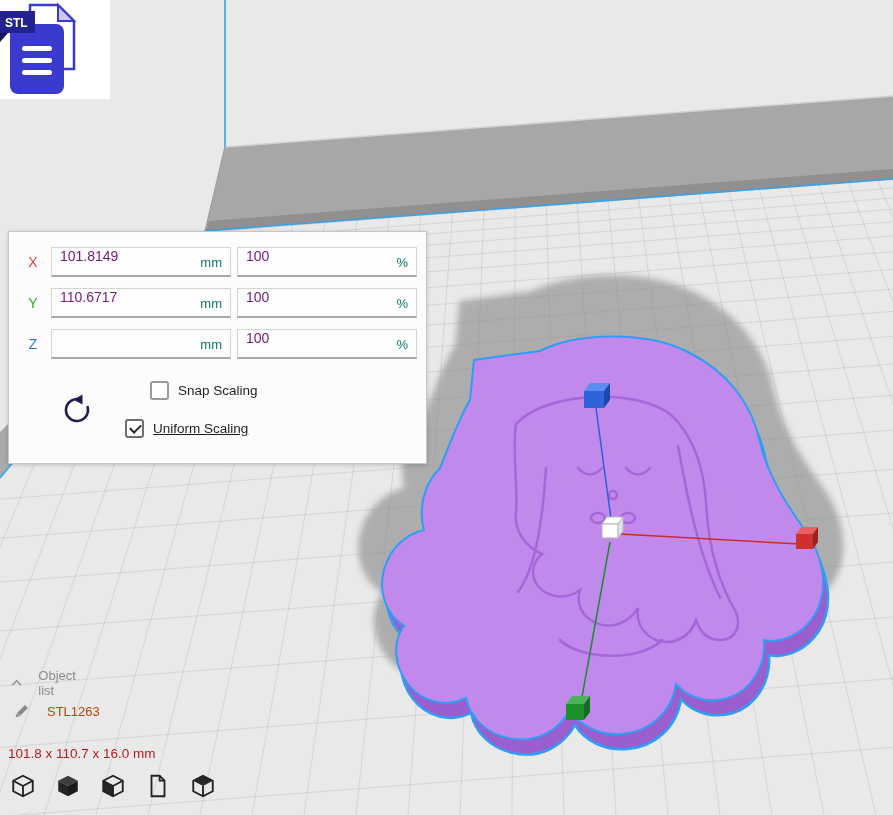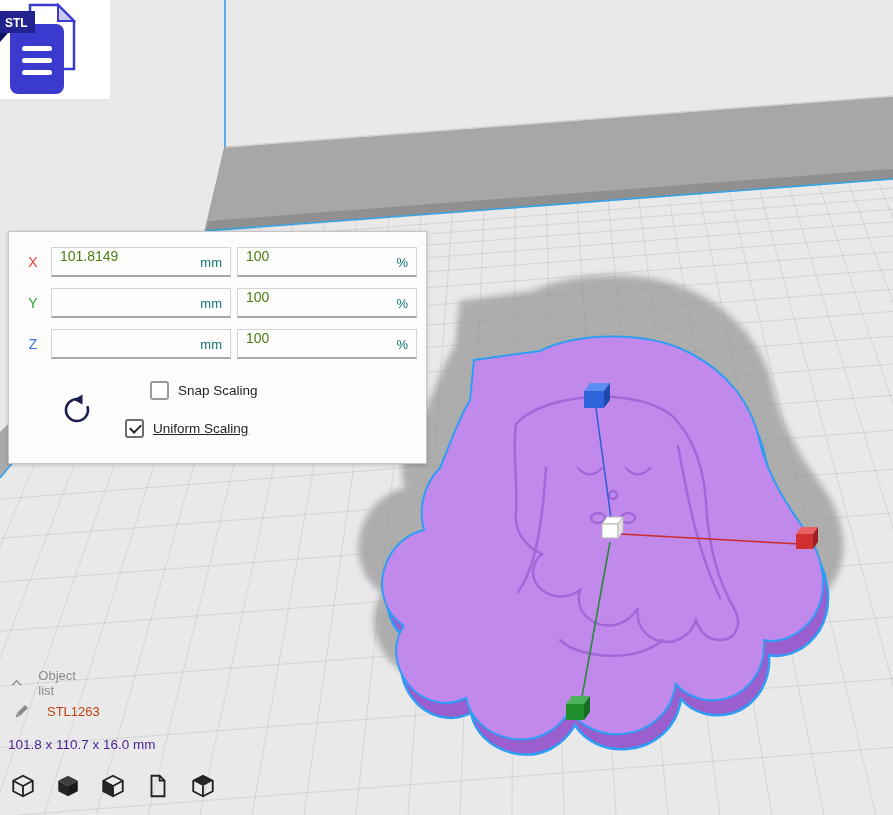--- a/index.html
+++ b/index.html
@@ -15,40 +15,40 @@
   #scale-panel{position:absolute;left:8px;top:231px;width:417px;height:231px;
     background:#fcfcfc;border:1px solid #c6c6c6;box-shadow:0 1px 4px rgba(0,0,0,.18);
     z-index:5;font-size:14px;color:#222;}
   .srow{position:absolute;left:0;width:100%;height:32px;display:flex;align-items:center;}
   .srow .axis{width:20px;margin-left:14px;text-align:center;font-size:14px;}
   .ax-x{color:#e04343;} .ax-y{color:#2fa52f;} .ax-z{color:#3a6fe0;}
   .field{position:relative;width:180px;height:30px;background:#fdfdfd;
     border:1px solid #d4d4d4;border-bottom:2px solid #a8a8a8;box-sizing:border-box;}
   .mm-field{margin-left:8px;} .pct-field{margin-left:6px;}
   .field input{width:100%;height:100%;border:0;background:transparent;font:inherit;
-    color:#4d7c0f;padding:0 28px 12px 8px;box-sizing:border-box;outline:none;}
+    color:#701a75;padding:0 28px 12px 8px;box-sizing:border-box;outline:none;}
   .unit{position:absolute;right:8px;top:50%;transform:translateY(-50%);
     color:#0f766e;font-size:13px;pointer-events:none;}
   #reset-btn{position:absolute;left:50px;top:160px;width:36px;height:36px;
     background:transparent;border:0;padding:0;cursor:pointer;}
   .check-row{position:absolute;left:116px;display:flex;align-items:center;gap:9px;cursor:pointer;}
   #snap-row{top:149px;padding-left:25px;} #uniform-row{top:187px;text-decoration:underline;}
   .cbox{width:19px;height:19px;background:#fff;border:2px solid #9a9a9a;border-radius:3px;
     box-sizing:border-box;position:relative;}
   .cbox .tick{display:none;position:absolute;left:3px;top:3px;width:9px;height:5px;
     border-left:2.5px solid #222;border-bottom:2.5px solid #222;transform:rotate(-45deg);}
   .cbox.checked{border-color:#6e6e6e;}
   .cbox.checked .tick{display:block;}
   .clabel{font-size:13.5px;color:#1f1f1f;}
 
   
   #object-panel{position:absolute;left:0;top:660px;z-index:5;color:#8c8c8c;font-size:13px;}
   .op-header{position:absolute;left:10px;top:8px;display:flex;align-items:center;gap:15px;cursor:pointer;}
   .op-item{position:absolute;left:12px;top:42px;display:flex;align-items:center;gap:15px;cursor:pointer;color:#c2410c;}
-  .op-dims{position:absolute;left:8px;top:77px;color:#4c1d95;font-size:13.5px;white-space:nowrap;}
+  .op-dims{position:absolute;left:8px;top:86px;color:#b91c1c;font-size:13.5px;white-space:nowrap;}
 
   
   #view-toolbar{position:absolute;left:8px;top:772px;display:flex;gap:15px;z-index:5;}
   #view-toolbar button{width:30px;height:30px;background:transparent;border:0;padding:1px;cursor:pointer;}
 </style>
 </head>
 <body>
 <div id="app">
 
   <svg id="scene" width="893" height="815" viewBox="0 0 893 815">
@@ -230,20 +230,21 @@
       </div>
       <div class="field pct-field">
         <input type="text" value="100" style="">
         <span class="unit">%</span>
       </div>
     </div>
 
     <div class="srow" style="top:55px">
       <span class="axis ax-y">Y</span>
       <div class="field mm-field">
+        <input type="text" value="110.6717" style="">
         <span class="unit">mm</span>
       </div>
       <div class="field pct-field">
         <input type="text" value="100" style="">
         <span class="unit">%</span>
       </div>
     </div>
 
     <div class="srow" style="top:96px">
       <span class="axis ax-z">Z</span>

